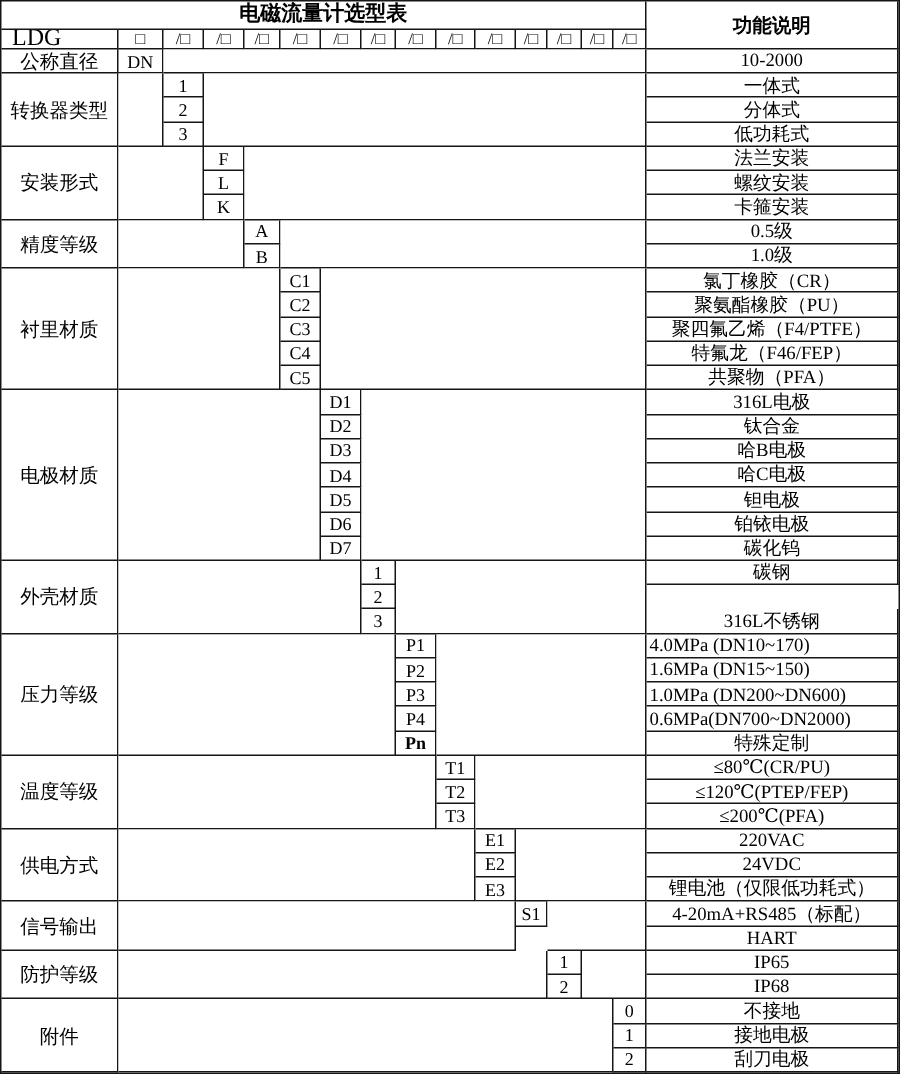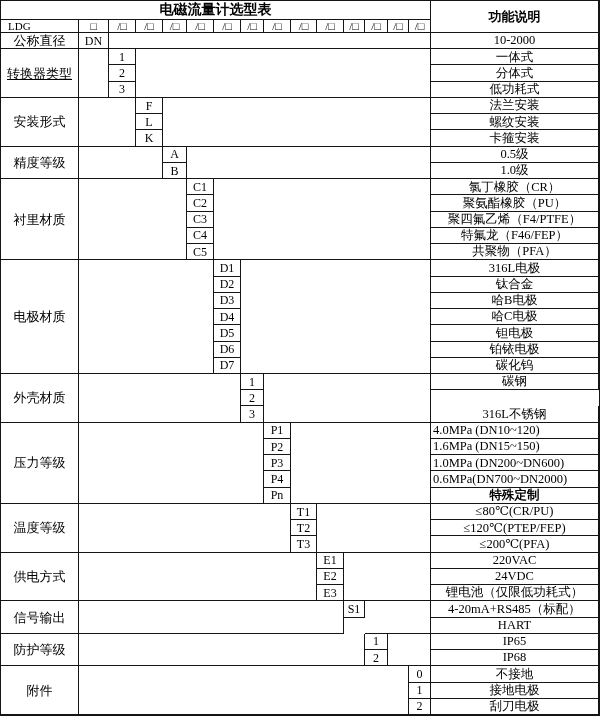--- a/index.html
+++ b/index.html
@@ -19,21 +19,21 @@
   .cell {
     box-sizing: border-box;
     border-right: 1px solid #151515;
     border-bottom: 1px solid #151515;
     display: flex; align-items: center; justify-content: center;
     overflow: hidden; white-space: nowrap;
     font-size: 13px; line-height: 1;
   }
   .title  { grid-column: 1 / 16; grid-row: 1; font-weight: bold; font-size: 14px; }
   .fhead  { grid-column: 16; grid-row: 1 / 3; font-weight: bold; font-size: 13px; }
-  .model-prefix { grid-column: 1; grid-row: 2; justify-content: flex-start; padding-left: 7px; font-size: 11px; }
+  .model-prefix { grid-column: 1; grid-row: 2; justify-content: flex-start; padding-left: 7px; font-size: 16px; }
   .model-first  { grid-column: 2; grid-row: 2; font-size: 11px; }
   .model-box    { font-size: 11px; letter-spacing: 0; }
   .label { font-size: 13px; }
   .code  { font-size: 12px; }
   .desc  { font-size: 12.5px; }
   .desc.left { justify-content: flex-start; padding-left: 2px; }
   .filler { background: #fff; }
 </style>
 </head>
 <body>
@@ -55,21 +55,21 @@
       <div class="cell model-box" style="grid-area: 2 / 10;">/□</div>
       <div class="cell model-box" style="grid-area: 2 / 11;">/□</div>
       <div class="cell model-box" style="grid-area: 2 / 12;">/□</div>
       <div class="cell model-box" style="grid-area: 2 / 13;">/□</div>
       <div class="cell model-box" style="grid-area: 2 / 14;">/□</div>
       <div class="cell model-box" style="grid-area: 2 / 15;">/□</div>
       <div class="cell label" style="grid-area: 3 / 1;">公称直径</div>
       <div class="cell code" style="grid-area: 3 / 2;">DN</div>
       <div class="cell desc" style="grid-area: 3 / 16;">10-2000</div>
       <div class="cell filler" style="grid-area: 3 / 3 / auto / span 13;"></div>
-      <div class="cell label" style="grid-area: 4 / 1 / span 3; text-decoration: underline;">转换器类型</div>
+      <div class="cell label" style="grid-area: 4 / 1 / span 3;">转换器类型</div>
       <div class="cell filler" style="grid-area: 4 / 2 / span 3;"></div>
       <div class="cell code" style="grid-area: 4 / 3;">1</div>
       <div class="cell desc" style="grid-area: 4 / 16;">一体式</div>
       <div class="cell code" style="grid-area: 5 / 3;">2</div>
       <div class="cell desc" style="grid-area: 5 / 16;">分体式</div>
       <div class="cell code" style="grid-area: 6 / 3;">3</div>
       <div class="cell desc" style="grid-area: 6 / 16;">低功耗式</div>
       <div class="cell filler" style="grid-area: 4 / 4 / span 3 / span 12;"></div>
       <div class="cell label" style="grid-area: 7 / 1 / span 3;">安装形式</div>
       <div class="cell filler" style="grid-area: 7 / 2 / span 3 / span 2;"></div>
@@ -121,29 +121,29 @@
       <div class="cell filler" style="grid-area: 24 / 2 / span 3 / span 6;"></div>
       <div class="cell code" style="grid-area: 24 / 8;">1</div>
       <div class="cell desc" style="grid-area: 24 / 16;">碳钢</div>
       <div class="cell code" style="grid-area: 25 / 8;">2</div>
       <div class="cell code" style="grid-area: 26 / 8;">3</div>
       <div class="cell desc" style="grid-area: 26 / 16;">316L不锈钢</div>
       <div class="cell filler" style="grid-area: 24 / 9 / span 3 / span 7;"></div>
       <div class="cell label" style="grid-area: 27 / 1 / span 5;">压力等级</div>
       <div class="cell filler" style="grid-area: 27 / 2 / span 5 / span 7;"></div>
       <div class="cell code" style="grid-area: 27 / 9;">P1</div>
-      <div class="cell desc left" style="grid-area: 27 / 16;">4.0MPa (DN10~120)</div>
+      <div class="cell desc left" style="grid-area: 27 / 16;">4.0MPa (DN10~170)</div>
       <div class="cell code" style="grid-area: 28 / 9;">P2</div>
       <div class="cell desc left" style="grid-area: 28 / 16;">1.6MPa (DN15~150)</div>
       <div class="cell code" style="grid-area: 29 / 9;">P3</div>
       <div class="cell desc left" style="grid-area: 29 / 16;">1.0MPa (DN200~DN600)</div>
       <div class="cell code" style="grid-area: 30 / 9;">P4</div>
       <div class="cell desc left" style="grid-area: 30 / 16;">0.6MPa(DN700~DN2000)</div>
-      <div class="cell code" style="grid-area: 31 / 9;">Pn</div>
-      <div class="cell desc" style="grid-area: 31 / 16; font-weight: bold;">特殊定制</div>
+      <div class="cell code" style="grid-area: 31 / 9; font-weight: bold;">Pn</div>
+      <div class="cell desc" style="grid-area: 31 / 16;">特殊定制</div>
       <div class="cell filler" style="grid-area: 27 / 10 / span 5 / span 6;"></div>
       <div class="cell label" style="grid-area: 32 / 1 / span 3;">温度等级</div>
       <div class="cell filler" style="grid-area: 32 / 2 / span 3 / span 8;"></div>
       <div class="cell code" style="grid-area: 32 / 10;">T1</div>
       <div class="cell desc" style="grid-area: 32 / 16;">≤80℃(CR/PU)</div>
       <div class="cell code" style="grid-area: 33 / 10;">T2</div>
       <div class="cell desc" style="grid-area: 33 / 16;">≤120℃(PTEP/FEP)</div>
       <div class="cell code" style="grid-area: 34 / 10;">T3</div>
       <div class="cell desc" style="grid-area: 34 / 16;">≤200℃(PFA)</div>
       <div class="cell filler" style="grid-area: 32 / 11 / span 3 / span 5;"></div>

